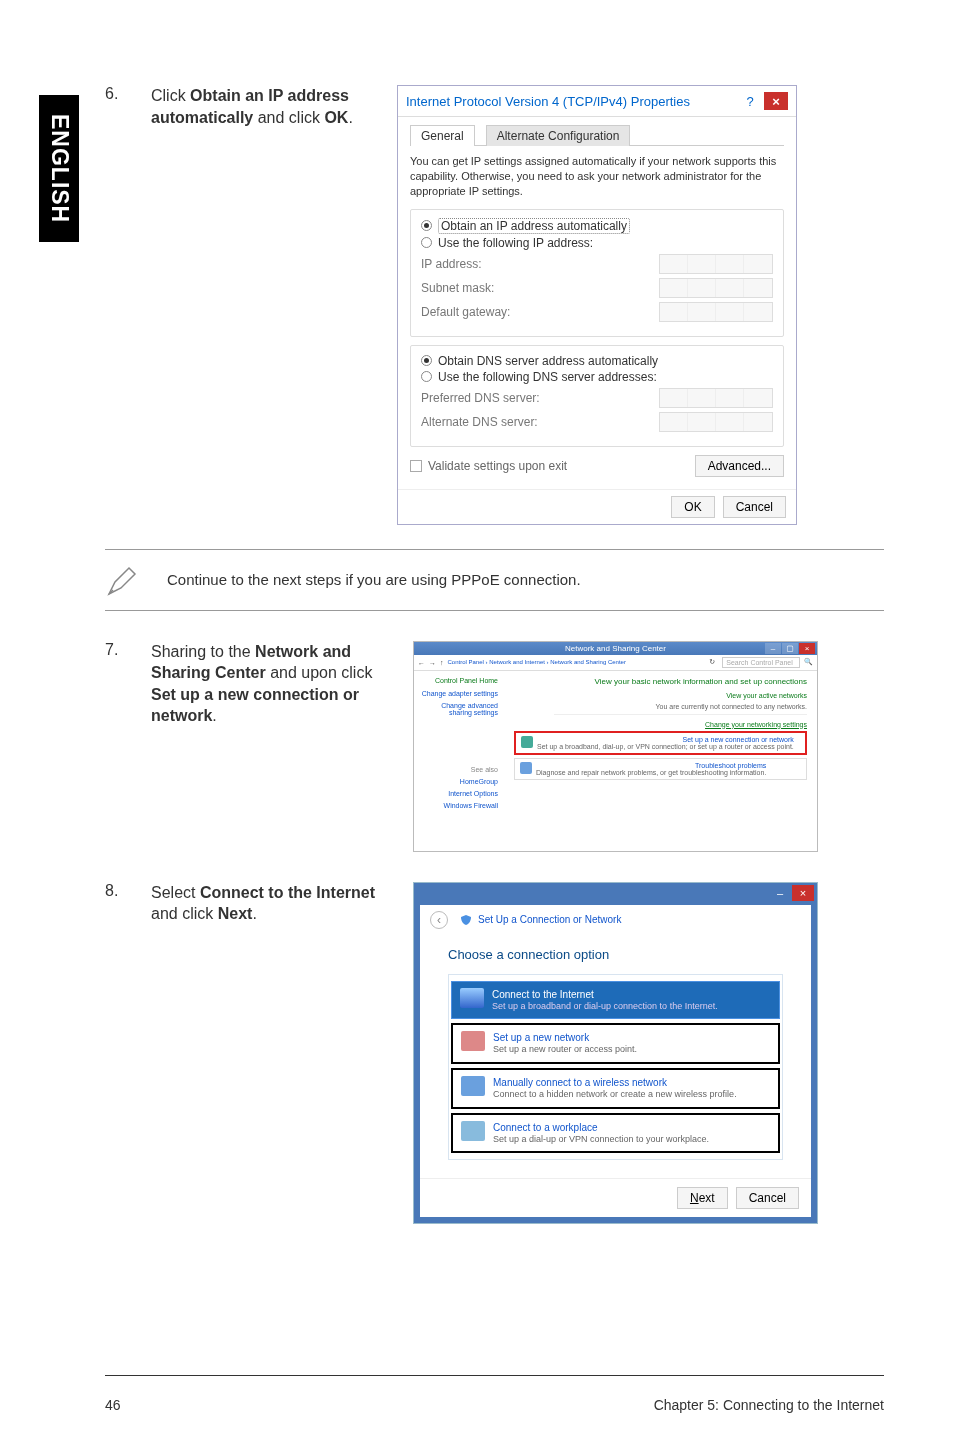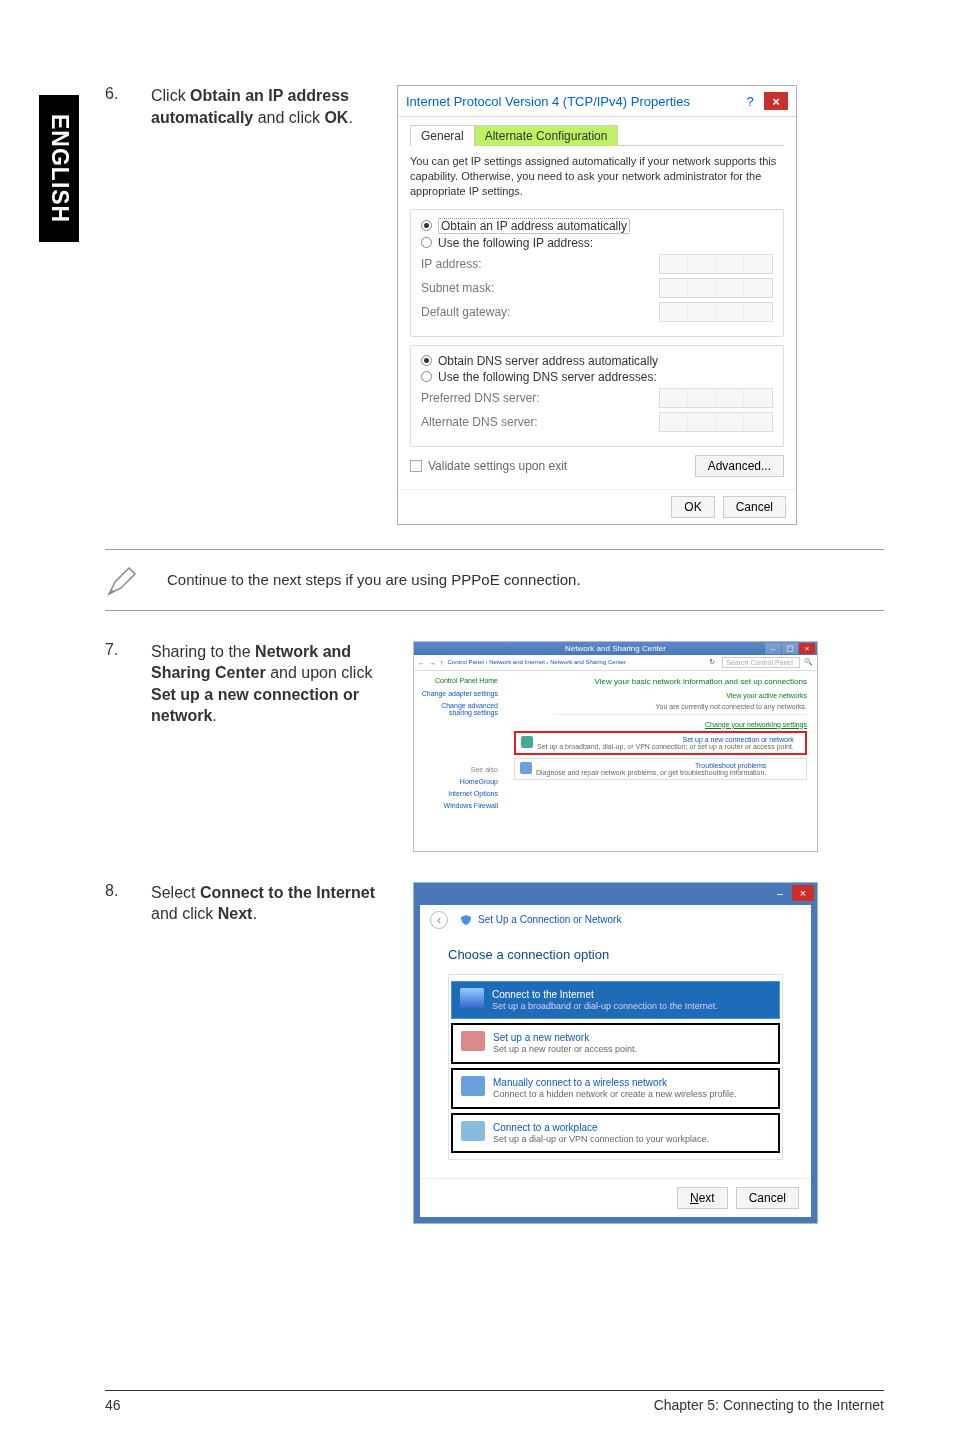--- a/index.html
+++ b/index.html
@@ -73,21 +73,21 @@
       color: #0066cc;
       font-size: 13px;
     }
     .tcp-title-btns { display:flex; gap:2px; }
     .tbtn { width:24px; height:18px; display:flex; align-items:center; justify-content:center; font-size:13px; }
     .tbtn.help { color:#0066cc; background:#fff; }
     .tbtn.close { color:#fff; background:#c9302c; font-weight:bold; }
     .tcp-body { padding: 8px 12px 12px 12px; }
     .tabstrip { display:flex; border-bottom:1px solid #ccc; margin-bottom:8px; }
     .tabstrip .tab { padding:3px 10px; border:1px solid #ccc; border-bottom:none; background:#fff; font-size:12px; margin-right:-1px; margin-bottom:-1px; position:relative; }
-    .tabstrip .tab.inactive { background:#bef264; }
+    .tabstrip .tab.inactive { background:#e5e5e5;margin-left:12px; }
     .desc { font-size:11px; line-height:1.35; margin-bottom:10px; }
     .group { border:1px solid #ddd; border-radius:2px; padding:6px 10px 10px 10px; margin-bottom:8px; position:relative; }
     .radio-row { display:flex; align-items:center; gap:6px; font-size:12px; margin:2px 0; }
     .radio { width:11px; height:11px; border:1px solid #888; border-radius:50%; display:inline-flex; align-items:center; justify-content:center; }
     .radio.checked::after { content:''; width:5px; height:5px; background:#333; border-radius:50%; }
     .dotted { border:1px dotted #888; padding:0 2px; border-radius:2px; }
     .field-row { display:flex; justify-content:space-between; align-items:center; margin:4px 0; color:#777;gap:40px; }
     .ip-input { display:flex; border:1px solid #ddd; background:#f7f7f7; }
     .ip-seg { width:28px; height:18px; border-right:1px solid #eee; }
     .ip-seg:last-child { border-right:none; }
@@ -153,21 +153,21 @@
     .opt.sel .ot .h, .opt.sel .ot { color:#fff; }
     .opt .ot .s { display:block; color:#666; font-size:9px; }
     .opt.sel .ot .s { color:#dce; }
     .wiz-foot { display:flex; justify-content:flex-end; gap:8px; padding:8px 12px; border-top:1px solid #eee; }
 
     .page-footer {
       position:absolute;
       left:105px; right:70px; bottom:25px;
       display:flex; justify-content:space-between;
       border-top:1.5px solid #333;
-      padding-top:6px;
+      padding-top:21px;
       font-size:14px;
       color:#333;
     }
 
     .shield-ico { width:12px; height:12px; display:inline-block; margin-left:6px; }
     .shield-ico svg { width:12px; height:12px; }
   </style>
 </head>
 <body>
 

